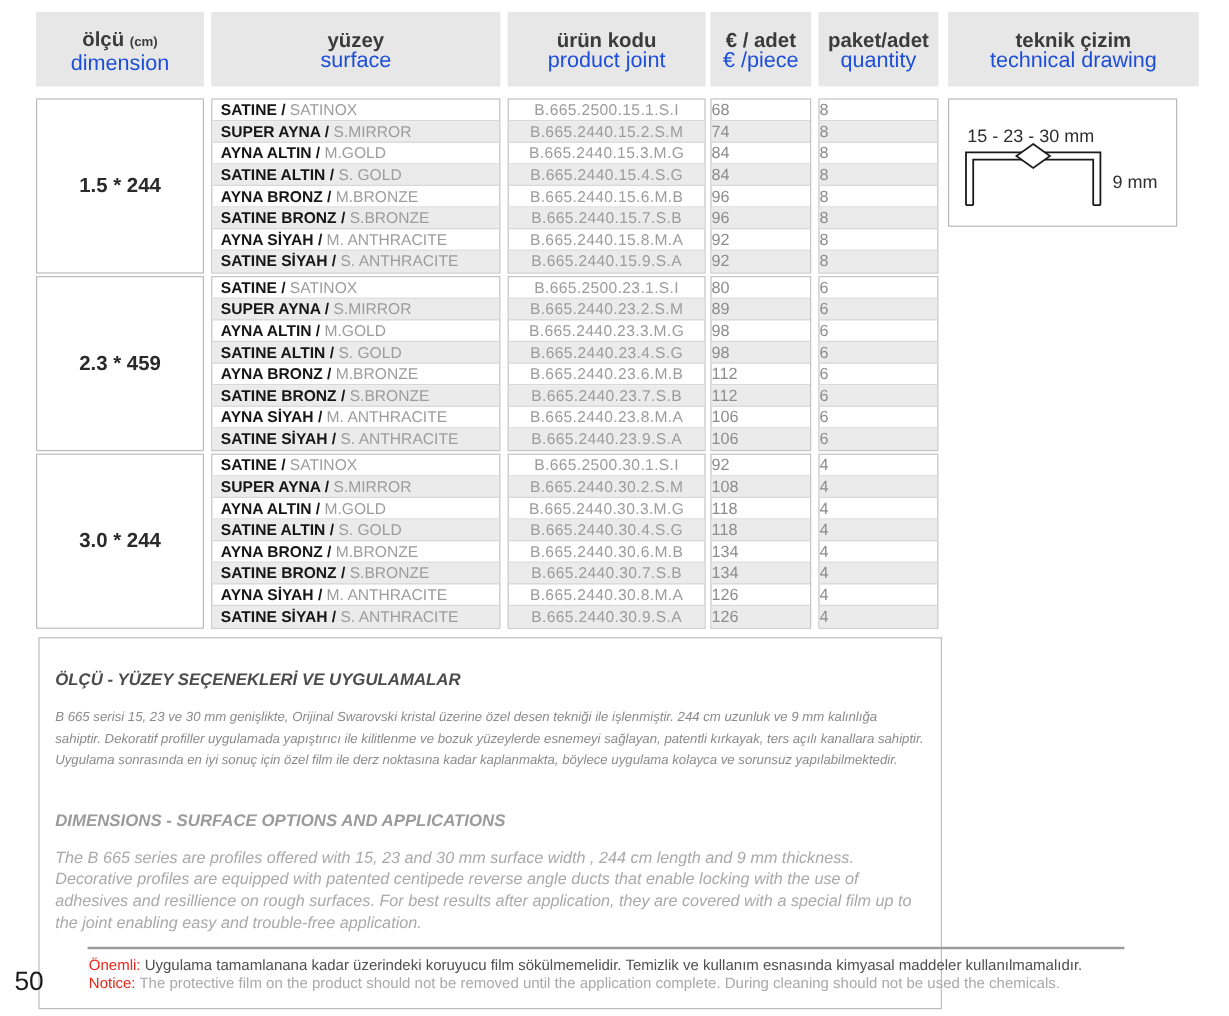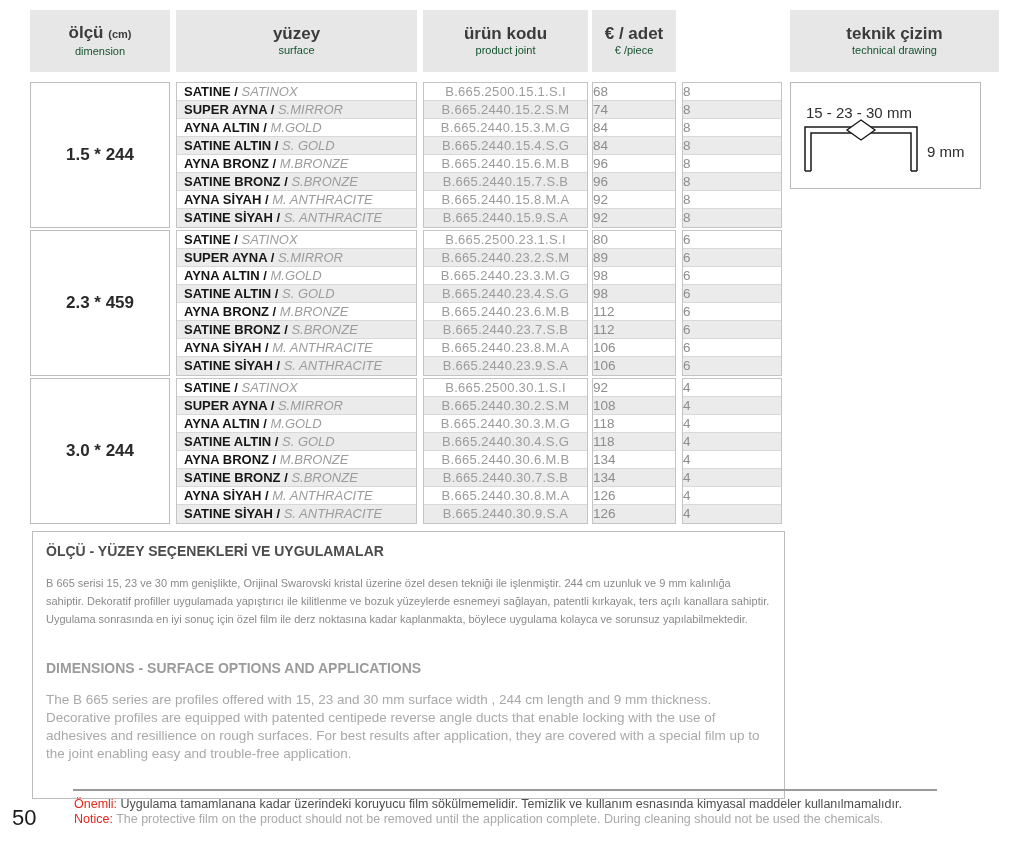--- a/index.html
+++ b/index.html
@@ -5,48 +5,48 @@
   :root { --accent_red:#e8271c; }
   * { margin:0; padding:0; box-sizing:border-box; }
   body { background:#fff; font-family:"Liberation Sans", sans-serif; }
   .canvas { position:relative; width:1024px; height:847px; background:#fff; overflow:hidden; }
 
   
   .hbox { position:absolute; top:10px; height:62px; background:#e7e7e7;
           display:flex; flex-direction:column; align-items:center; justify-content:center; }
   .hmain { font-size:17px; font-weight:bold; color:#3b3b3b; line-height:19px; }
   .hmain .hsmall { font-size:11px; }
-  .hsub { font-size:11px; color:#14532d; line-height:15px;text-align:center; }
+  .hsub { font-size:18px; color:#1d4ed8; line-height:15px;text-align:center; }
 
   
   .group { position:absolute; left:0; width:1024px; height:146px; }
   .cell.dim { position:absolute; left:30px; width:140px; height:146px;
               border:1px solid #bdbdbd; background:#fff;
               display:flex; align-items:center; justify-content:center;
               font-size:17px; font-weight:bold; color:#2a2a2a; }
   .col { position:absolute; top:0; height:146px; border:1px solid #c4c4c4; background:#fff; }
   .row { height:18px; line-height:17px; border-bottom:1px solid #d8d8d8;
          font-size:13px; white-space:nowrap; overflow:hidden; }
   .row:last-child { border-bottom:none; }
   .row.alt { background:#ebebeb; }
   .col[data-col="surface"] .row { padding-left:7px; }
   .sname { font-weight:bold; color:#161616; }
-  .sen   { color:#9c9c9c;font-style:italic; }
+  .sen   { color:#9c9c9c; }
   .col[data-col="code"] .row  { text-align:center; color:#9c9c9c; letter-spacing:.3px; }
   .col[data-col="price"] .row, .col[data-col="qty"] .row { color:#8d8d8d; font-size:13.5px; }
 
   
   .draw-box { position:absolute; left:790px; top:82px; width:191px; height:107px;
               border:1px solid #b9b9b9; background:#fff; }
   .draw-box svg { display:block; width:100%; height:100%; }
   .dtext { font-family:"Liberation Sans", sans-serif; font-size:15px; fill:#2e2e2e; }
 
   
-  .desc-box { position:absolute; left:32px; top:531px; width:753px; height:268px;
-              border:1px solid #bdbdbd; background:#fff; padding:11px 13px; }
+  .desc-box { position:absolute; left:32px; top:531px; width:753px; height:310px;
+              border:1px solid #bdbdbd; background:#fff; padding:26px 13px;font-style:italic; }
   .desc-title-tr { font-size:14px; font-weight:bold; color:#4c4c4c; margin-bottom:15px; }
   .desc-body-tr  { font-size:11px; color:#8a8a8a; line-height:18px; margin-bottom:32px; }
   .desc-title-en { font-size:14px; font-weight:bold; color:#9b9b9b; margin-bottom:15px; }
   .desc-body-en  { font-size:13.5px; color:#a9a9a9; line-height:18px; }
 
   
   .footer-rule { position:absolute; left:73px; top:789px; width:864px; height:2px; background:#9a9a9a; }
   .notice-line { position:absolute; left:74px; font-size:12.5px; line-height:15px; white-space:nowrap; }
   .notice-tr { top:797px; color:#4f4f4f; }
   .notice-en { top:812px; color:#a9a9a9; }
@@ -66,20 +66,24 @@
     <div class="hmain">yüzey</div>
     <div class="hsub">surface</div>
   </div>
   <div class="hbox" style="left:423px;width:165px">
     <div class="hmain">ürün kodu</div>
     <div class="hsub">product joint</div>
   </div>
   <div class="hbox" style="left:592px;width:84px">
     <div class="hmain">€ / adet</div>
     <div class="hsub">€ /piece</div>
+  </div>
+  <div class="hbox" style="left:682px;width:100px">
+    <div class="hmain">paket/adet</div>
+    <div class="hsub">quantity</div>
   </div>
   <div class="hbox" style="left:790px;width:209px">
     <div class="hmain">teknik çizim</div>
     <div class="hsub">technical drawing</div>
   </div>
 
   <section class="group" style="top:82px">
     <div class="cell dim">1.5 * 244</div>
     <div class="col" style="left:176px;width:241px" data-col="surface">
         <div class="row"><span class="sname">SATINE / </span><span class="sen">SATINOX</span></div>

